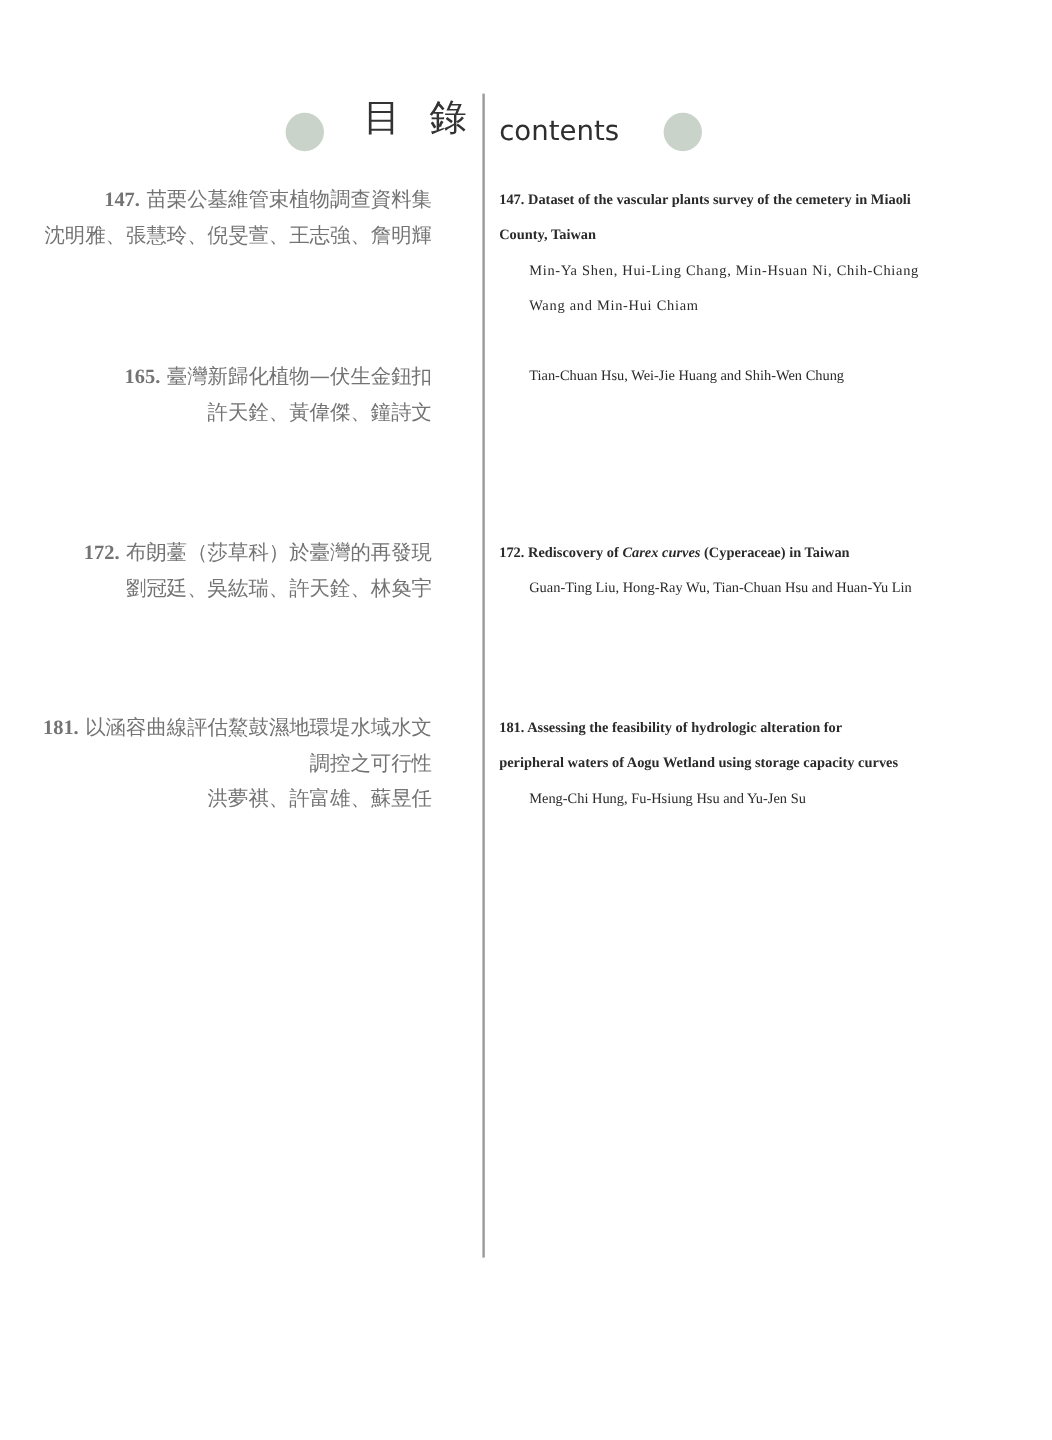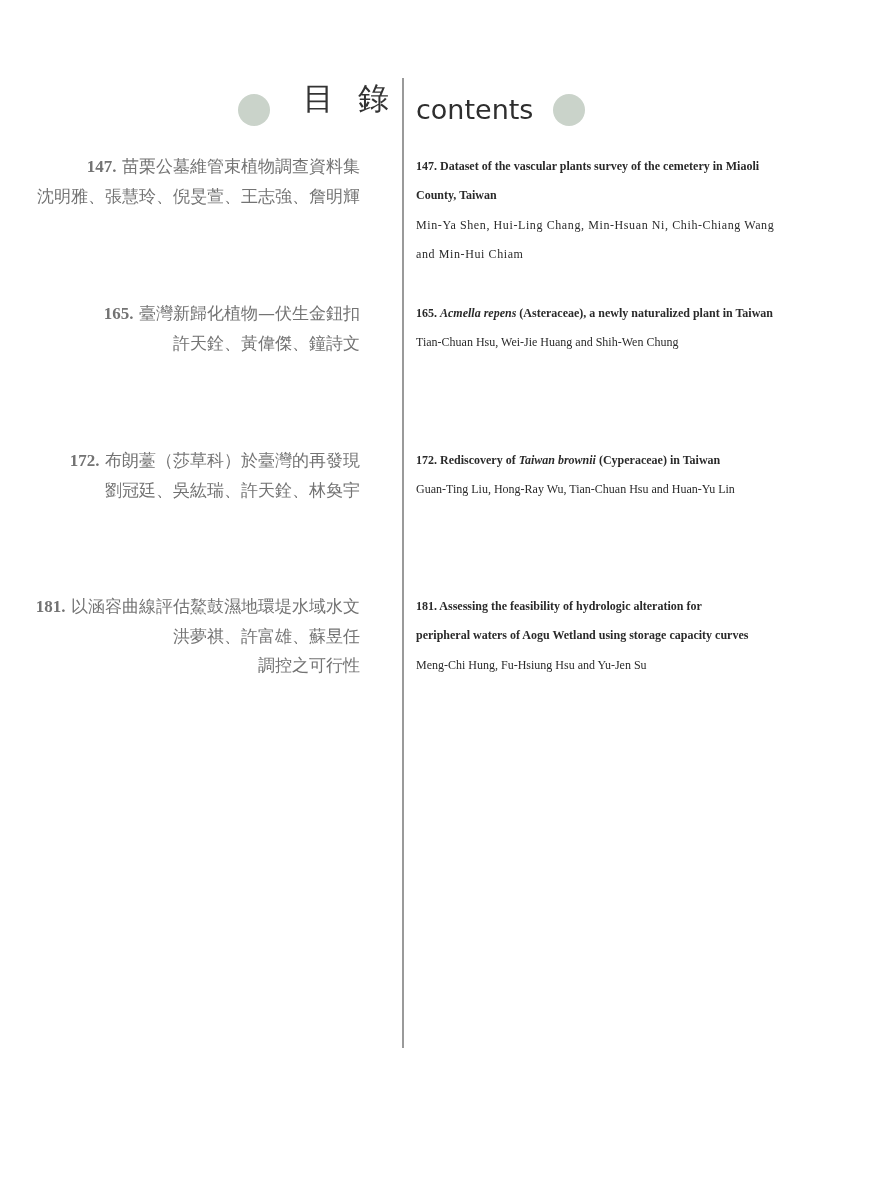--- a/index.html
+++ b/index.html
@@ -2,27 +2,27 @@
 <html><head>
   <meta charset="utf-8">
   <style>
     html, body { margin: 0; padding: 0; background: #ffffff; }
     body { width: 877px; height: 1200px; position: relative; overflow: hidden; color: #2a2a2a; }
     .divider { position: absolute; left: 402px; top: 78px; width: 2px; height: 970px; background: #9a9a9a; }
     .dot { position: absolute; width: 32px; height: 32px; border-radius: 50%; background: #cad3ca; }
     .dot.left { left: 238px; top: 94px; }
     .dot.right { left: 553px; top: 94px; }
     .head-zh { position: absolute; right: 488px; top: 76px; font-family: "DejaVu Sans", sans-serif; font-size: 31px; color: #333; letter-spacing: 24px; line-height: 44px; white-space: nowrap; margin-right: -24px; }
-    .head-en { position: absolute; left: 416px; top: 90px; font-family: "DejaVu Sans", sans-serif; font-size: 27px; color: #2e2e2e; line-height: 40px; }
+    .head-en { position: absolute; left: 416px; top: 90px; font-family: "DejaVu Sans", sans-serif; font-size: 23px; color: #2e2e2e; line-height: 40px; }
 
     .entry-zh { position: absolute; right: 517px; text-align: right; font-family: "DejaVu Sans", sans-serif; font-size: 17px; line-height: 29.5px; color: #737373; white-space: nowrap; }
     .entry-zh .num { font-family: "Liberation Serif", serif; font-weight: bold; font-size: 17px; }
     .entry-en { position: absolute; left: 416px; width: 380px; font-family: "Liberation Serif", serif; font-size: 12px; line-height: 29.3px; color: #2a2a2a; }
     .entry-en .title { font-weight: bold; }
-    .entry-en .authors { font-weight: normal; }
+    .entry-en .authors { font-weight: normal; margin-left: 25px; }
     .entry-en i { font-style: italic; }
 
     .e1 { top: 152px; } .e2 { top: 299px; } .e3 { top: 446px; } .e4 { top: 592px; }
   </style>
 </head>
 <body>
 
 <div class="divider"></div>
 <div class="dot left"></div>
 <div class="dot right"></div>
@@ -36,34 +36,33 @@
 <div class="entry-en e1">
   <div class="title"><span>147.</span> <span>Dataset of the vascular plants survey of the cemetery in Miaoli County, Taiwan</span></div>
   <div class="authors" style="letter-spacing:0.6px">Min-Ya Shen, Hui-Ling Chang, Min-Hsuan Ni, Chih-Chiang Wang and Min-Hui Chiam</div>
 </div>
 
 <div class="entry-zh e2">
   <div><span class="num">165.</span> <span>臺灣新歸化植物—伏生金鈕扣</span></div>
   <div>許天銓、黃偉傑、鐘詩文</div>
 </div>
 <div class="entry-en e2">
-  <div class="title"><span>165.</span> <i>Acmella repens</i><span> (Asteraceae), a newly naturalized plant in Taiwan</span></div>
   <div class="authors">Tian-Chuan Hsu, Wei-Jie Huang and Shih-Wen Chung</div>
 </div>
 
 <div class="entry-zh e3">
   <div><span class="num">172.</span> <span>布朗薹（莎草科）於臺灣的再發現</span></div>
   <div>劉冠廷、吳紘瑞、許天銓、林奐宇</div>
 </div>
 <div class="entry-en e3">
-  <div class="title"><span>172.</span> <span>Rediscovery of </span><i>Taiwan brownii</i><span> (Cyperaceae) in Taiwan</span></div>
+  <div class="title"><span>172.</span> <span>Rediscovery of </span><i>Carex curves</i><span> (Cyperaceae) in Taiwan</span></div>
   <div class="authors">Guan-Ting Liu, Hong-Ray Wu, Tian-Chuan Hsu and Huan-Yu Lin</div>
 </div>
 
 <div class="entry-zh e4">
   <div><span class="num">181.</span> <span>以涵容曲線評估鰲鼓濕地環堤水域水文</span></div>
+  <div>調控之可行性</div>
   <div>洪夢祺、許富雄、蘇昱任</div>
-  <div>調控之可行性</div>
 </div>
 <div class="entry-en e4">
   <div class="title" style="width:340px"><span>181.</span> <span>Assessing the feasibility of hydrologic alteration for peripheral waters of Aogu Wetland using storage capacity curves</span></div>
   <div class="authors">Meng-Chi Hung, Fu-Hsiung Hsu and Yu-Jen Su</div>
 </div>
 
 </body></html>

